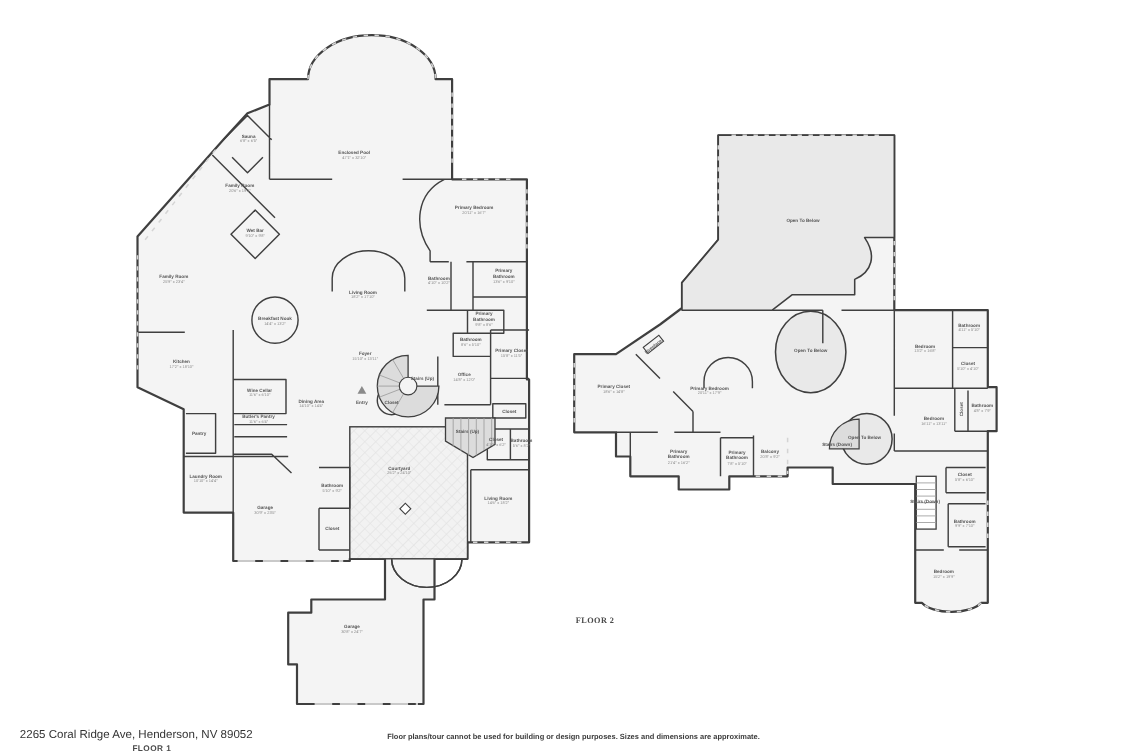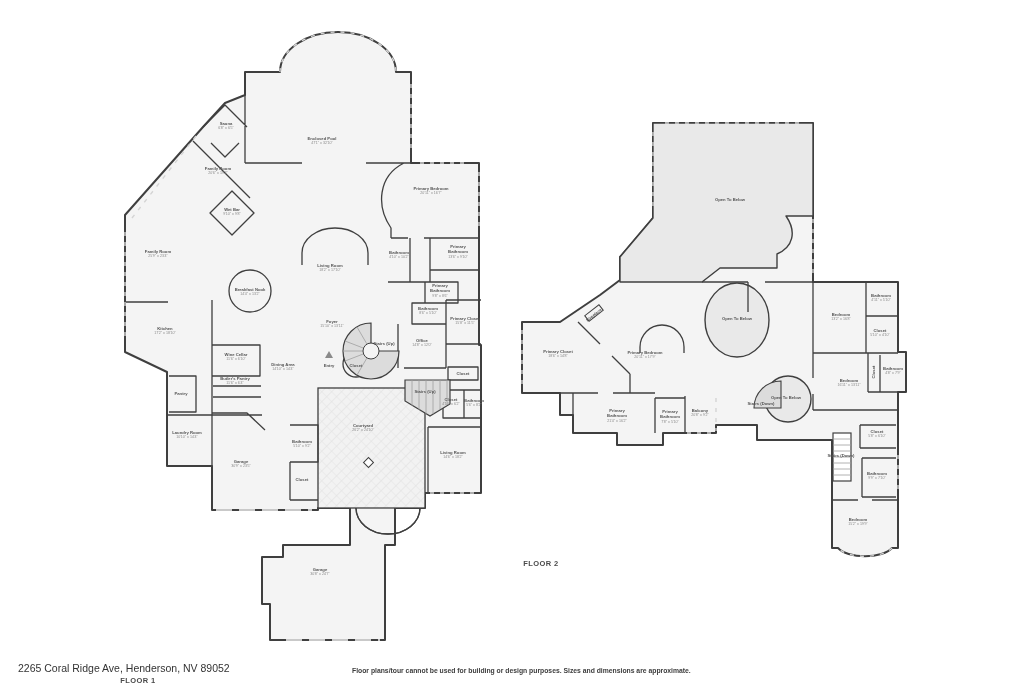--- a/index.html
+++ b/index.html
@@ -6,21 +6,21 @@
   #canvas{position:relative;width:1024px;height:683px;background:#ffffff;overflow:hidden;
           font-family:"Liberation Sans", sans-serif;}
   #plan-svg{position:absolute;left:0;top:0;}
   .room-label{position:absolute;transform:translate(-50%,-50%);text-align:center;
               width:max-content;max-width:36px;line-height:1.25;pointer-events:none;}
   .room-label .rn{font-size:4.2px;font-weight:700;color:#555;}
   .room-label .rd{font-size:3.6px;font-weight:400;color:#8a8a8a;}
   .floor-caption{position:absolute;font-size:7.5px;font-weight:700;color:#4a4a4a;
                  letter-spacing:.4px;text-align:center;width:60px;}
   #floor1-caption{left:108px;top:644px;margin-top:32px;}
-  #floor2-caption{left:511px;top:559px;}
+  #floor2-caption{left:511px;top:559px;font-family:Liberation Serif, serif;}
   #address{position:absolute;left:18px;top:662px;font-size:10.5px;font-weight:400;color:#333;}
   #disclaimer{position:absolute;left:352px;top:667px;font-size:6.8px;font-weight:700;color:#3c3c3c;}
 </style>
 </head>
 <body>
 
 <div id="canvas">
 
   <svg id="plan-svg" width="1024" height="683" viewBox="0 0 1024 683">
     <defs>

